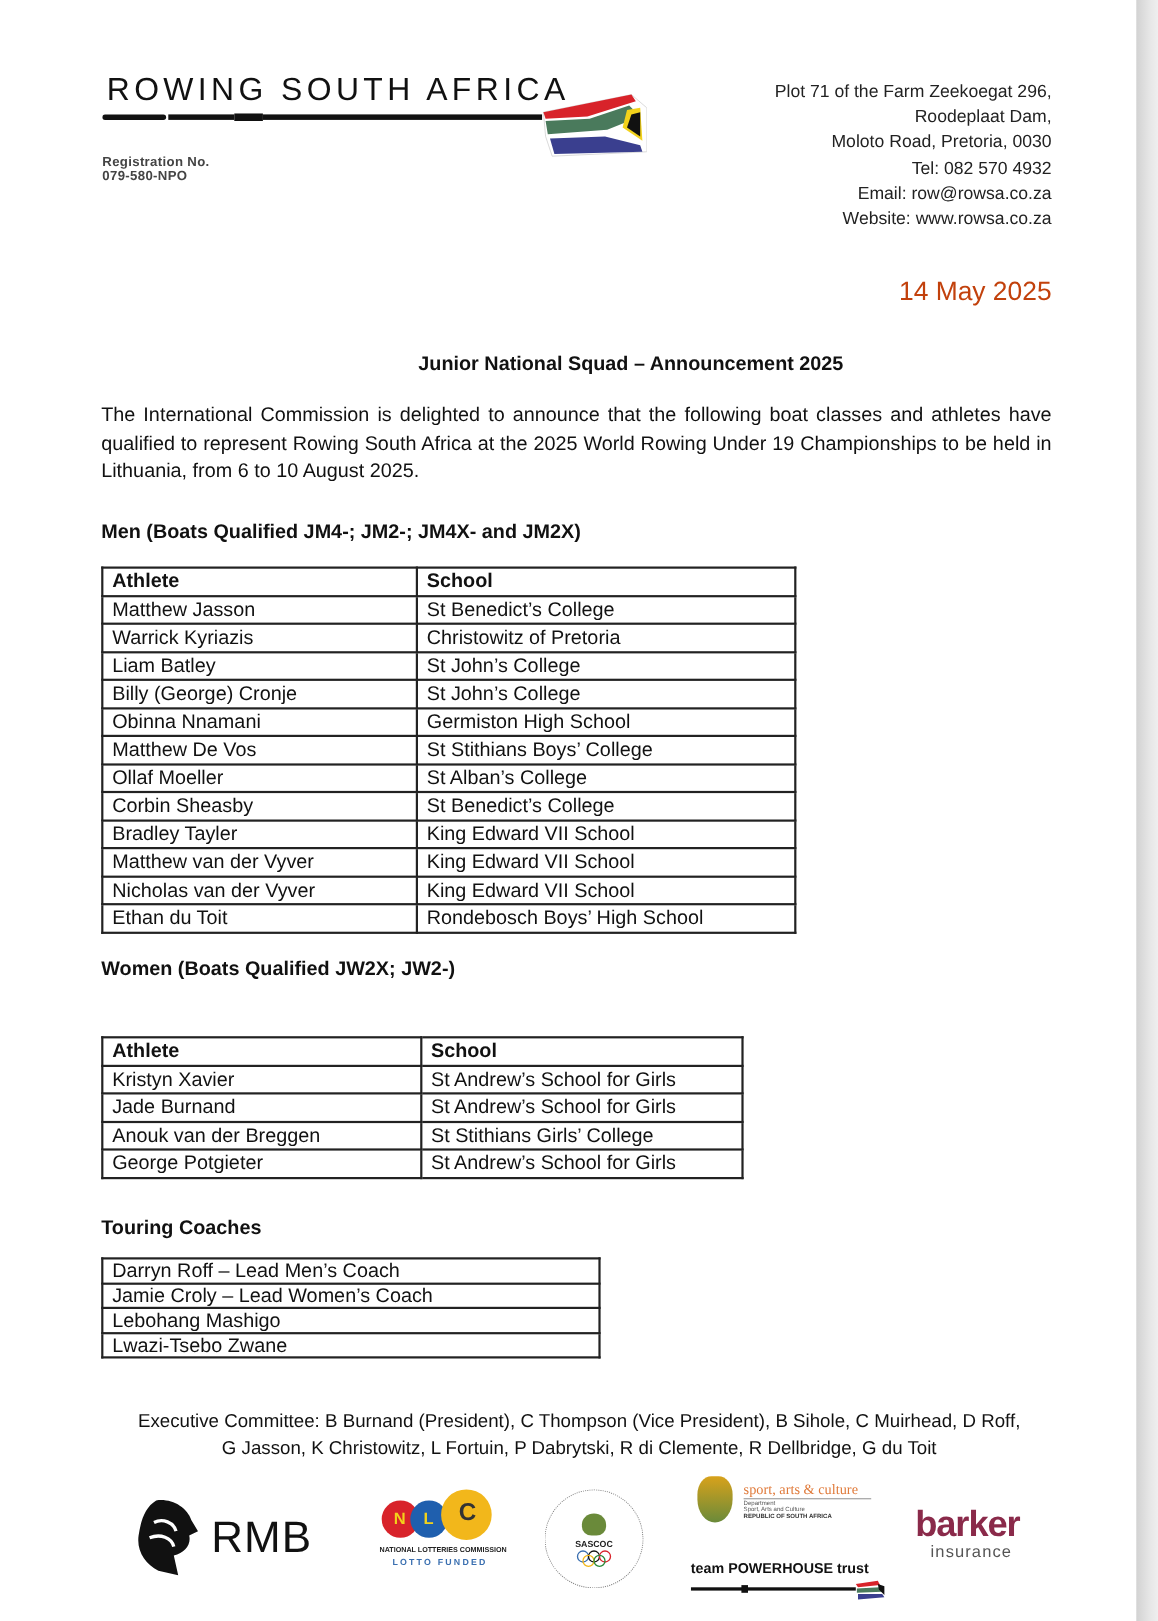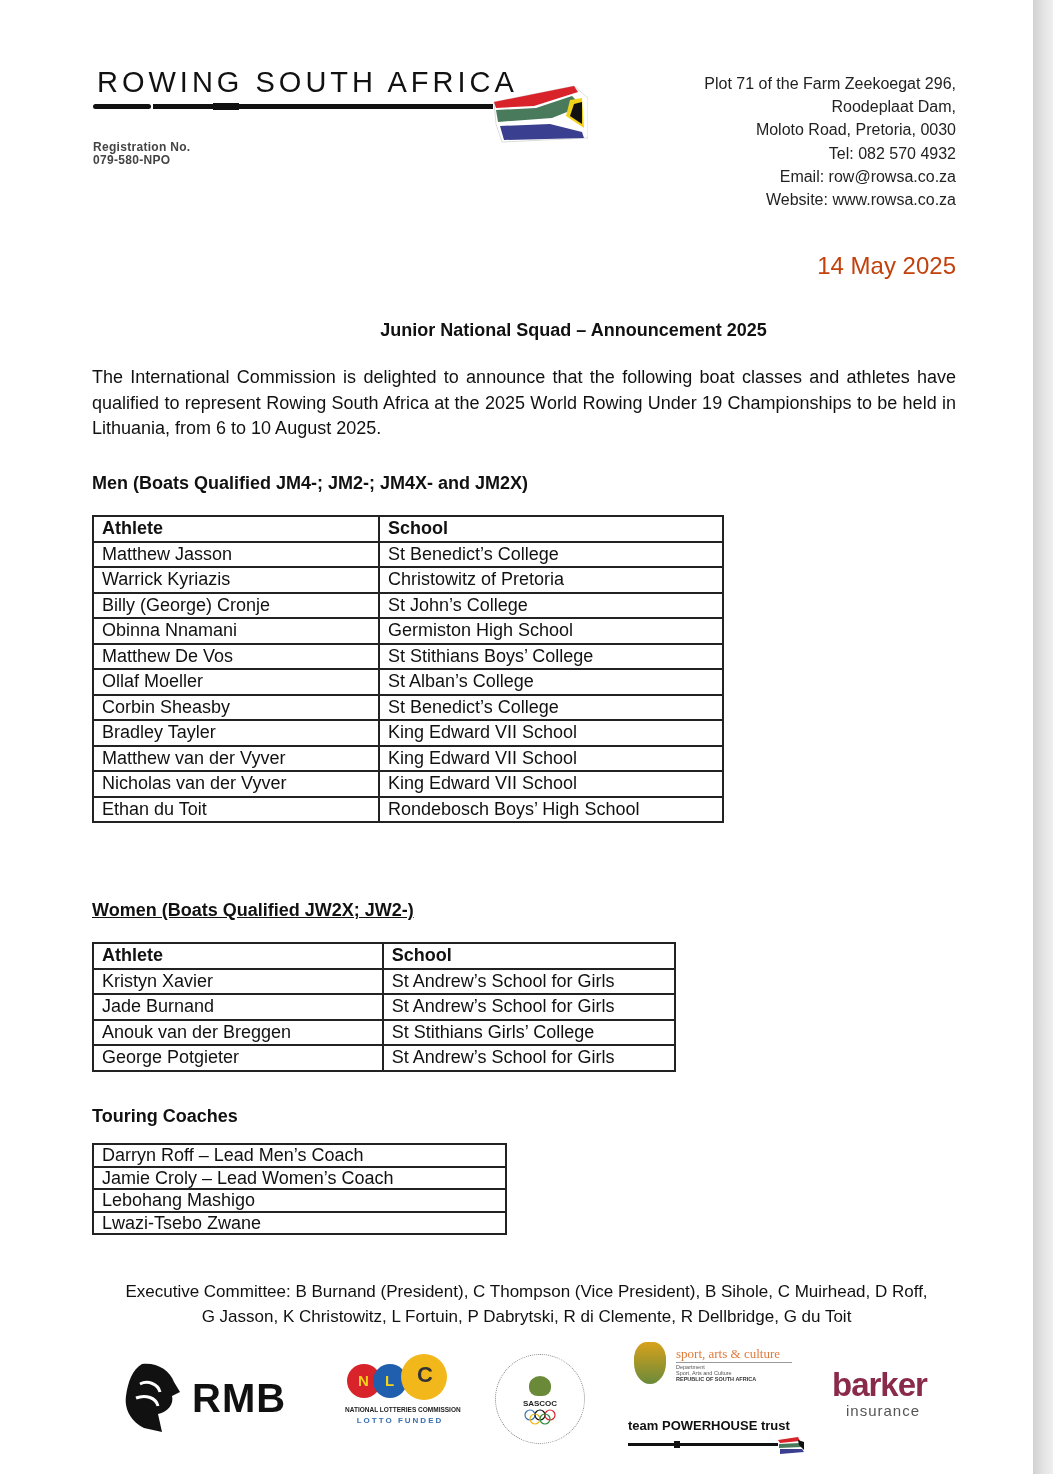--- a/index.html
+++ b/index.html
@@ -75,20 +75,24 @@
   </tr>
   <tr>
         <td>Matthew Jasson</td>
         <td>St Benedict’s College</td>
       </tr>
   <tr>
         <td>Warrick Kyriazis</td>
         <td>Christowitz of Pretoria</td>
       </tr>
   <tr>
+        <td>Liam Batley</td>
+        <td>St John’s College</td>
+      </tr>
+  <tr>
         <td>Billy (George) Cronje</td>
         <td>St John’s College</td>
       </tr>
   <tr>
         <td>Obinna Nnamani</td>
         <td>Germiston High School</td>
       </tr>
   <tr>
         <td>Matthew De Vos</td>
         <td>St Stithians Boys’ College</td>
@@ -113,21 +117,21 @@
         <td>Nicholas van der Vyver</td>
         <td>King Edward VII School</td>
       </tr>
   <tr>
         <td>Ethan du Toit</td>
         <td>Rondebosch Boys’ High School</td>
       </tr>
 </tbody>
   </table>
 
-<div class="abs sec" style="top:900px;text-decoration:underline;">Women (Boats Qualified JW2X; JW2-)</div>
+<div class="abs sec" style="top:870px;">Women (Boats Qualified JW2X; JW2-)</div>
 <table style="left:92px;top:942px;width:584px;">
   <colgroup>
       <col style="width:291px">
       <col style="width:293px">
     </colgroup>
   <tbody>
       <tr class="hd">
     <td>Athlete</td>
     <td>School</td>
   </tr>
@@ -144,21 +148,21 @@
         <td>St Stithians Girls’ College</td>
       </tr>
   <tr>
         <td>George Potgieter</td>
         <td>St Andrew’s School for Girls</td>
       </tr>
 </tbody>
   </table>
 
 <div class="abs sec" style="top:1106px;">Touring Coaches</div>
-<table class="coach" style="left:92px;top:1143px;width:415px;">
+<table class="coach" style="left:92px;top:1143px;width:454px;">
   <tbody>
       <tr>
         <td>Darryn Roff – Lead Men’s Coach</td>
       </tr>
   <tr>
         <td>Jamie Croly – Lead Women’s Coach</td>
       </tr>
   <tr>
         <td>Lebohang Mashigo</td>
       </tr>
@@ -171,21 +175,21 @@
 <div class="abs exec">
   <div>Executive Committee: B Burnand (President), C Thompson (Vice President), B Sihole, C Muirhead, D Roff,</div>
   <div>G Jasson, K Christowitz, L Fortuin, P Dabrytski, R di Clemente, R Dellbridge, G du Toit</div>
 </div>
 
 <div class="sponsor" style="left:122px;top:1362px;width:180px;height:72px;">
   <svg width="58" height="72" viewBox="0 0 58 72" style="position:absolute;left:0;top:0;">
     <path d="M20,2 C34,0 48,8 52,20 L58,30 L50,34 C52,42 46,50 36,52 L40,70 L22,66 C10,60 2,48 4,34 C6,20 10,8 20,2 Z" fill="#111"></path>
     <path d="M18,22 C26,18 36,22 38,30 M14,36 C24,32 34,36 36,44" stroke="#fff" stroke-width="3" fill="none"></path>
   </svg>
-  <span style="position:absolute;left:70px;top:14px;font-size:40px;font-weight:bold;letter-spacing:1px;color:#111;">RMB</span>
+  <span style="position:absolute;left:70px;top:14px;font-size:40px;font-weight:normal;letter-spacing:1px;color:#111;">RMB</span>
 </div>
 
 <div class="sponsor" style="left:345px;top:1352px;width:110px;height:80px;">
   <div style="position:absolute;left:2px;top:12px;width:34px;height:34px;border-radius:50%;background:#d8232a;"></div>
   <div style="position:absolute;left:28px;top:12px;width:34px;height:34px;border-radius:50%;background:#1f5fae;"></div>
   <div style="position:absolute;left:56px;top:2px;width:46px;height:46px;border-radius:50%;background:#f2b71b;"></div>
   <span style="position:absolute;left:13px;top:20px;font-size:15px;font-weight:bold;color:#f2d21b;">N</span>
   <span style="position:absolute;left:40px;top:20px;font-size:15px;font-weight:bold;color:#f2d21b;">L</span>
   <span style="position:absolute;left:72px;top:10px;font-size:22px;font-weight:bold;color:#333;">C</span>
   <div style="position:absolute;left:0;top:54px;width:110px;text-align:center;font-size:6.5px;font-weight:bold;color:#222;white-space:nowrap;">NATIONAL LOTTERIES COMMISSION</div>

